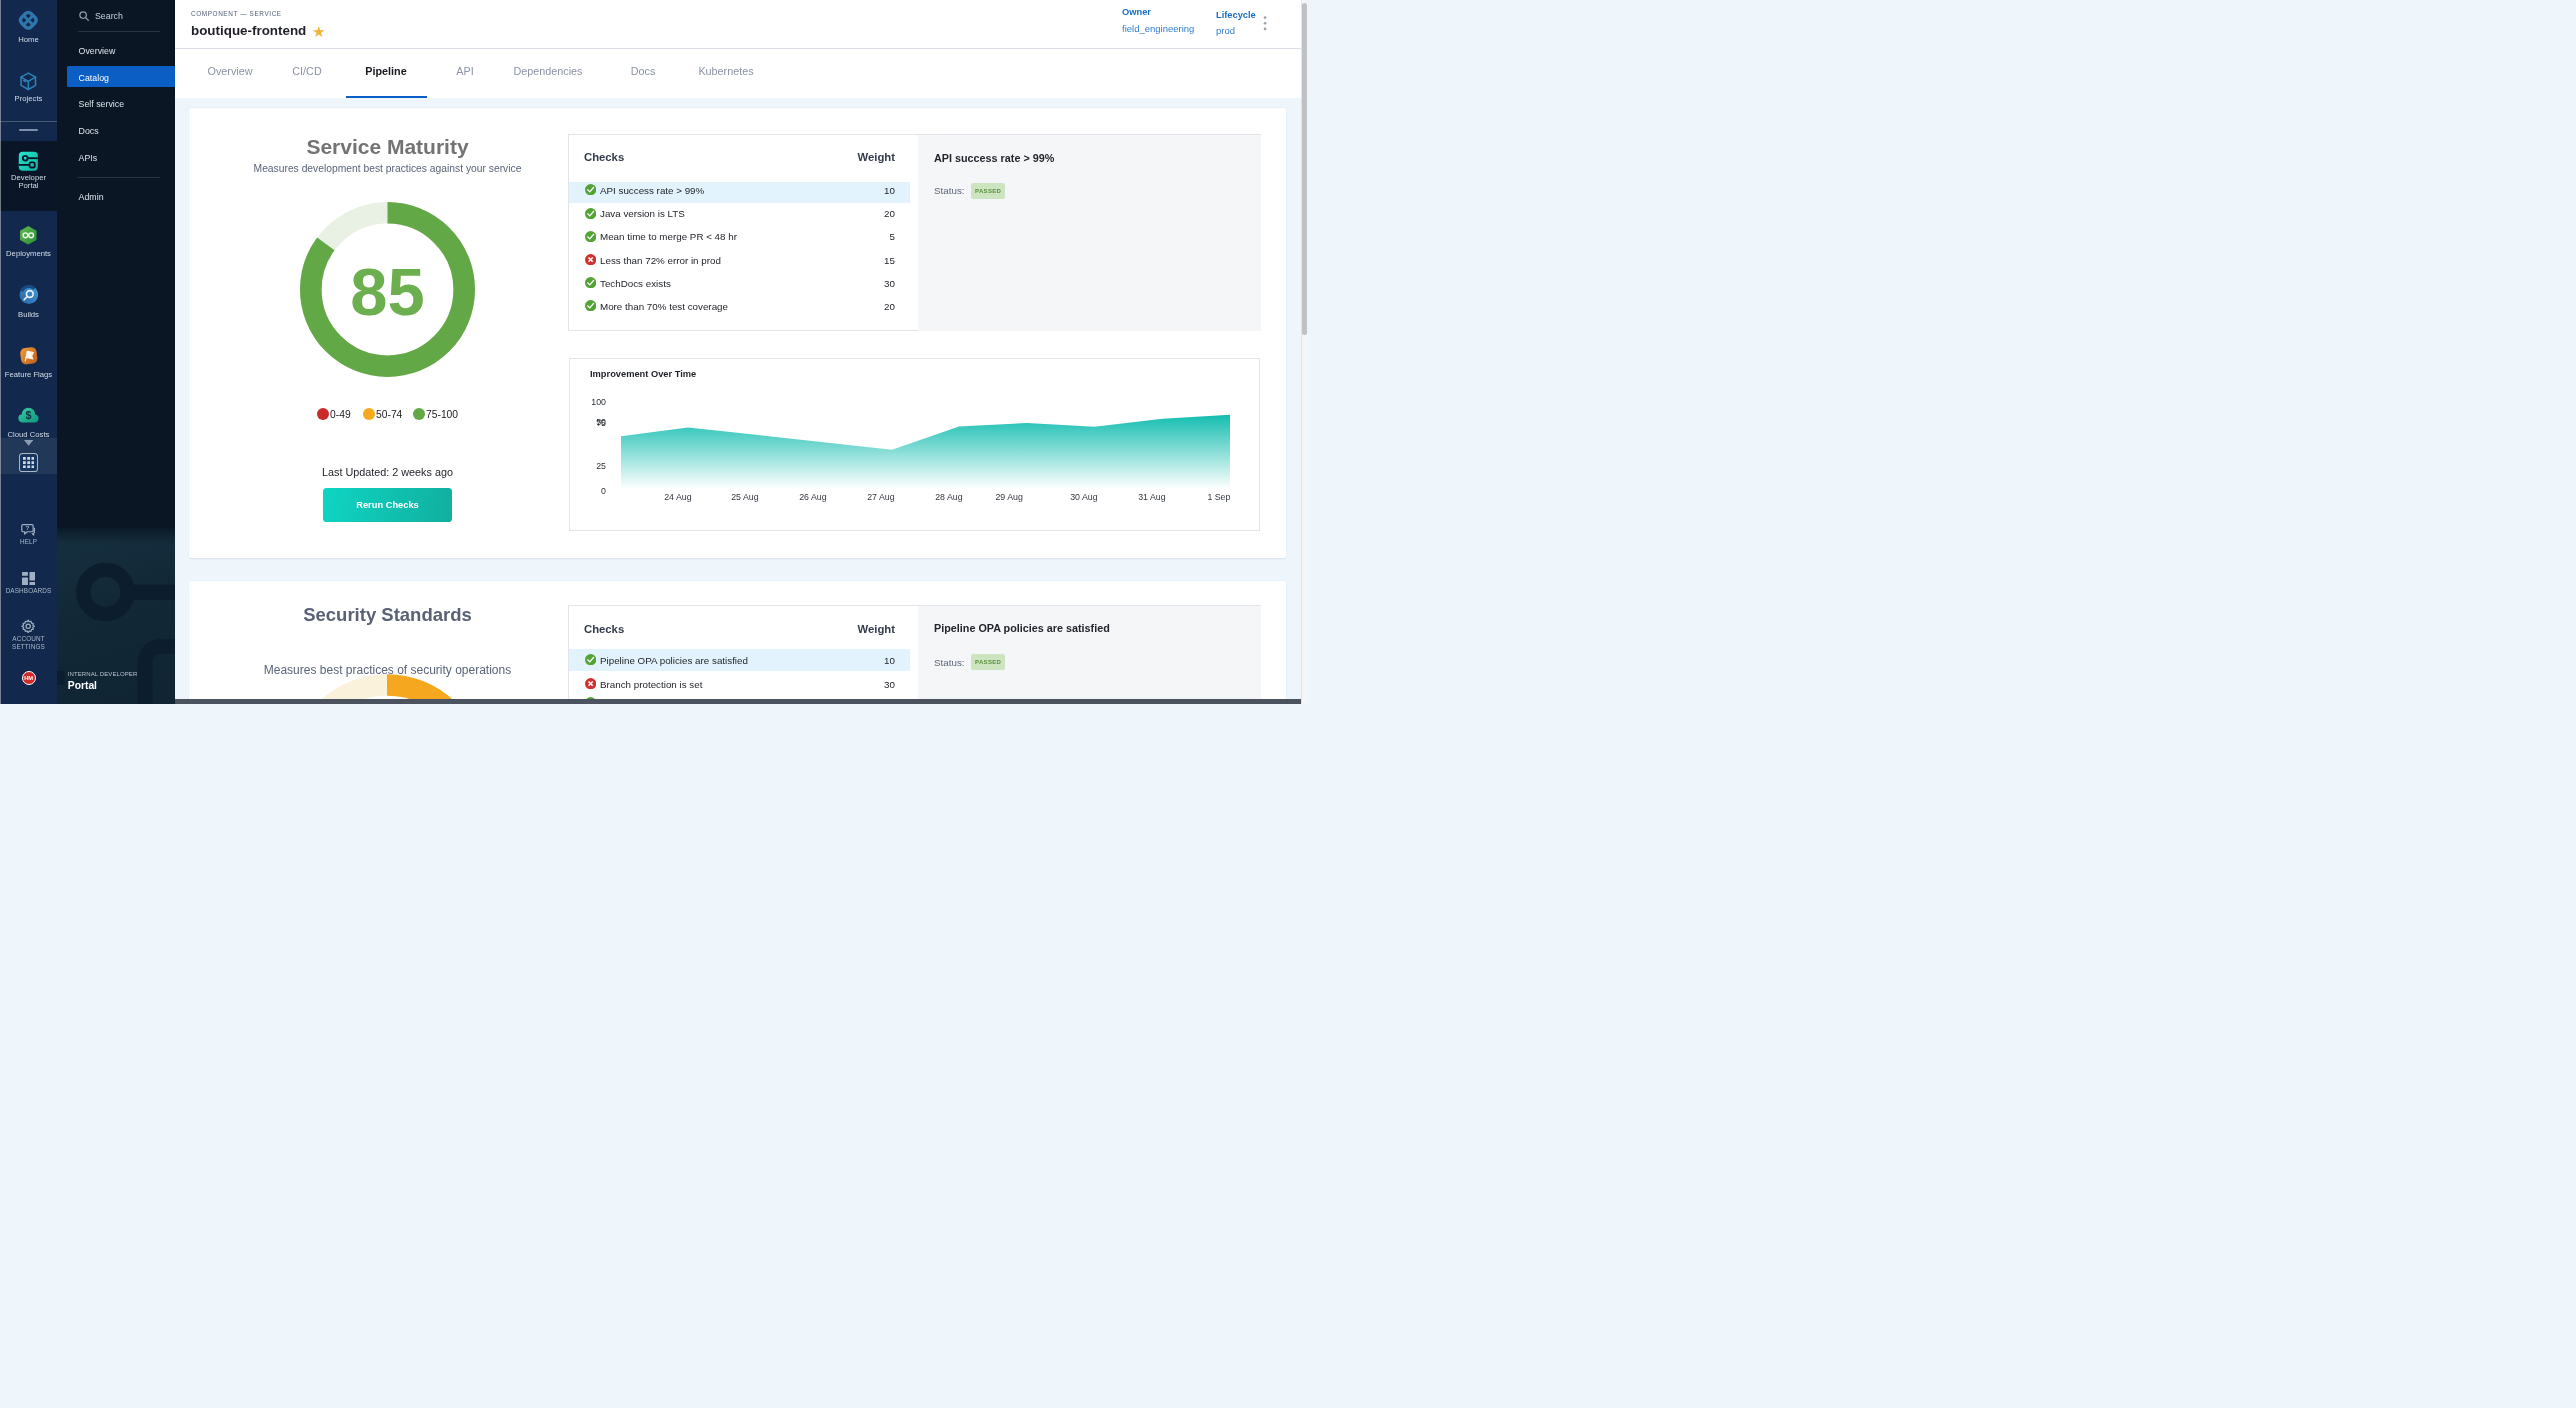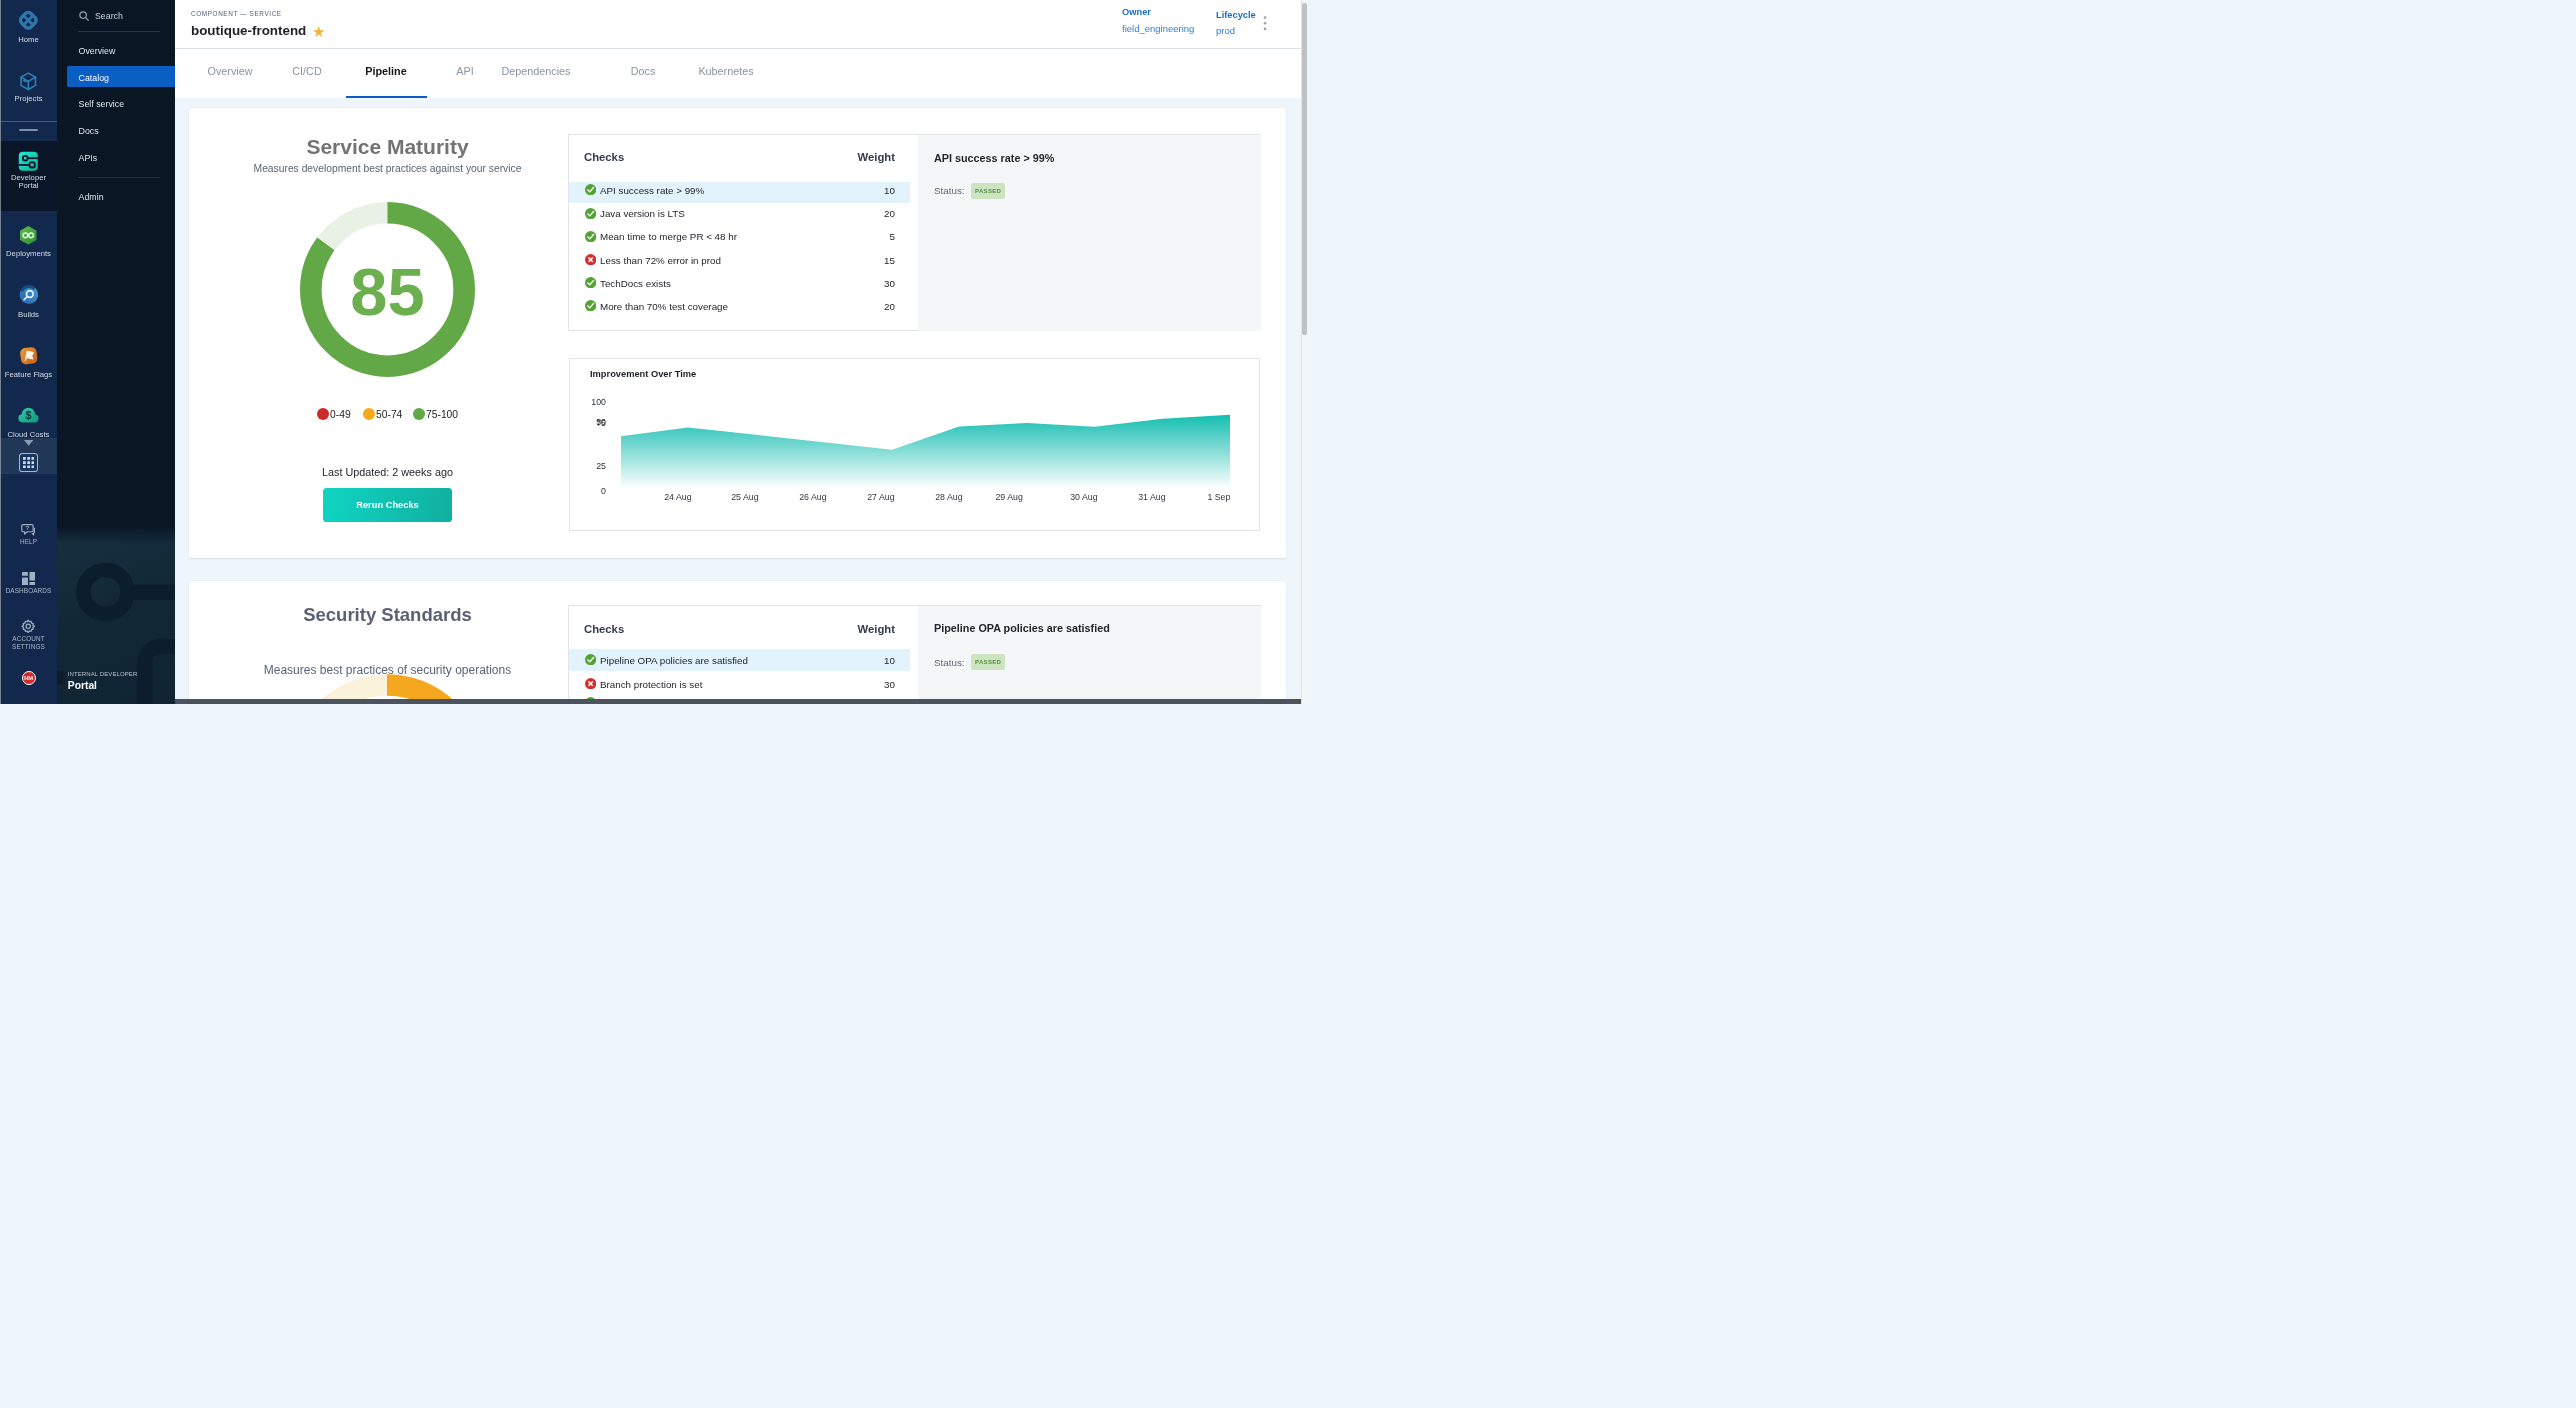--- a/index.html
+++ b/index.html
@@ -244,21 +244,21 @@
       <circle cx="4" cy="5" r="2.6" fill="#98a1ac"></circle>
         <circle cx="4" cy="16" r="2.6" fill="#98a1ac"></circle>
         <circle cx="4" cy="27" r="2.6" fill="#98a1ac"></circle>
     </svg>
   </div>
   <div id="tabbar">
     <div class="tab" style="left:55px;">Overview</div>
     <div class="tab" style="left:132px;">CI/CD</div>
     <div class="tab" style="left:211px;font-weight:bold;color:#17181d;">Pipeline</div>
     <div class="tab" style="left:290px;">API</div>
-    <div class="tab" style="left:361px;">Dependencies</div>
+    <div class="tab" style="left:373px;">Dependencies</div>
     <div class="tab" style="left:468px;">Docs</div>
     <div class="tab" style="left:551px;">Kubernetes</div>
     <div class="abs" style="left:171px;top:47px;width:81px;height:2.1px;background:#0a5dc8;"></div>
   </div>
 
   <div class="card" style="left:14px;top:108px;width:1097px;height:450px;"></div>
   <div class="abs" style="left:14px;top:135px;width:397px;text-align:center;font-size:21px;font-weight:bold;color:#737373;">Service Maturity</div>
   <div class="abs" style="left:14px;top:163px;width:397px;text-align:center;font-size:10.3px;color:#59647a;">Measures development best practices against your service</div>
 
   <svg width="175" height="175" viewBox="0 0 340 340" style="position:absolute;left:125px;top:202px;">

